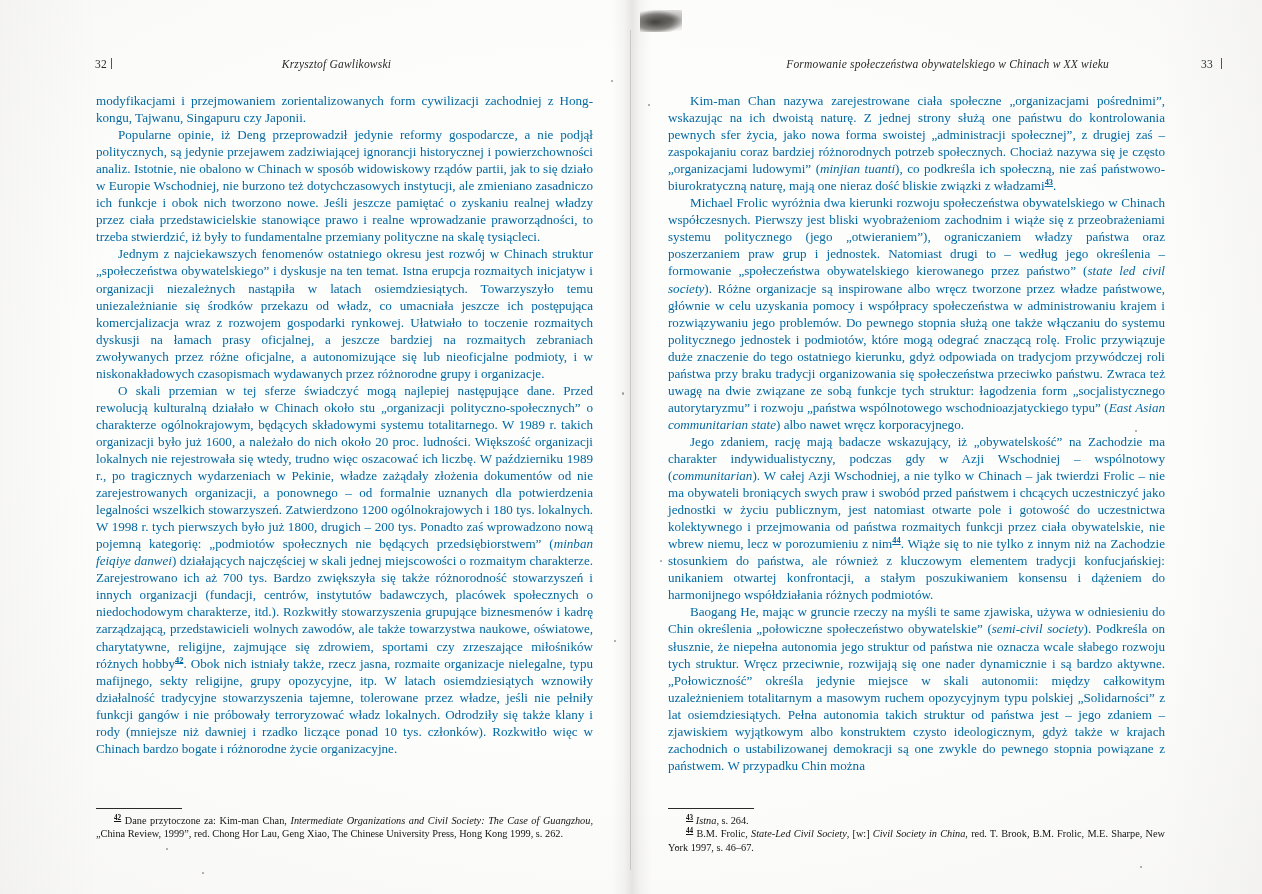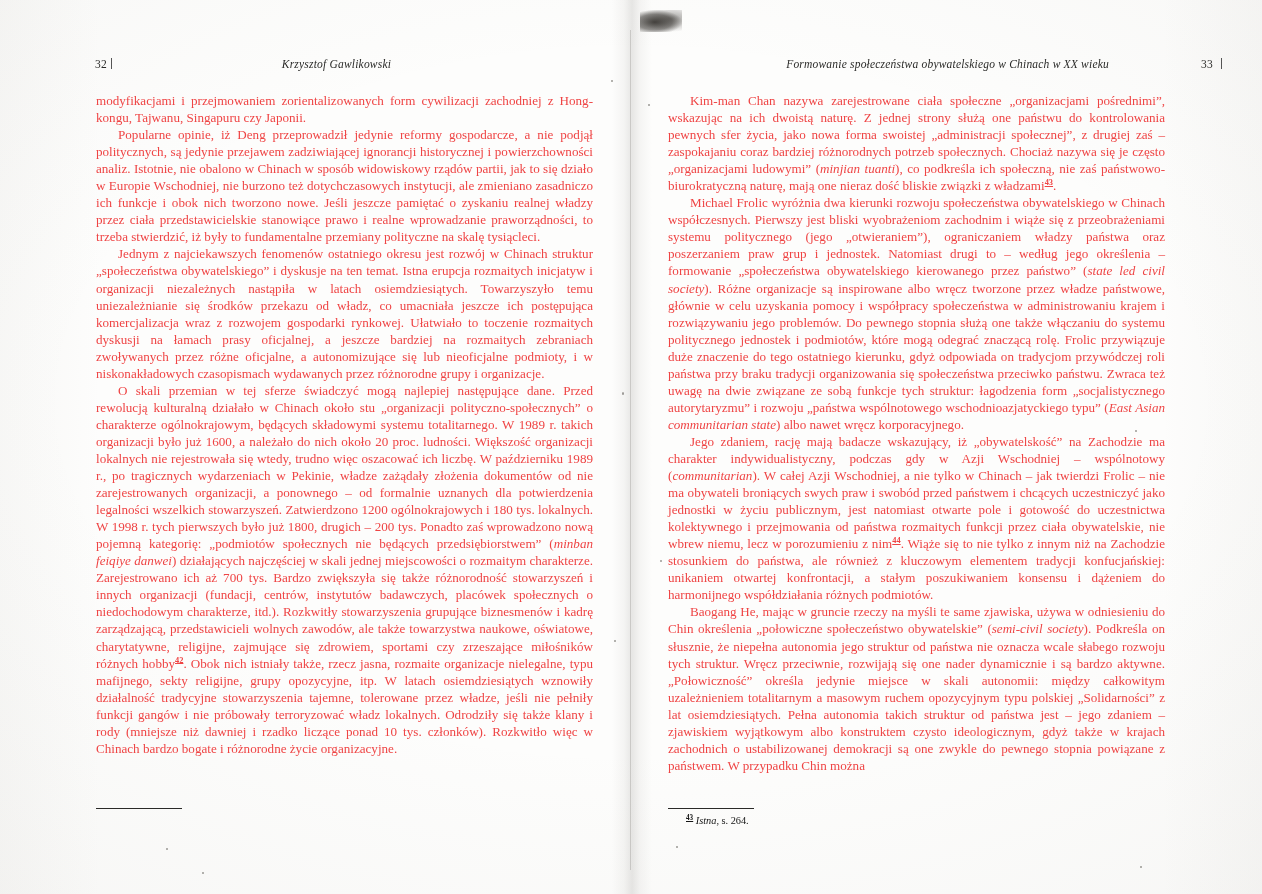--- a/index.html
+++ b/index.html
@@ -146,21 +146,21 @@
     top: 1px;
   }
 
   .textblock {
     position: absolute;
     top: 92px;
     font-size: 13.1px;
     line-height: 17.05px;
     text-align: justify;
     text-justify: inter-word;
-    color: #ef4444;
+    color: #0369a1;
     hyphens: manual;
   }
   .page.left  .textblock { left: 96px; width: 497px; }
   .page.right .textblock { left: 668px - 630px; width: 497px; }
   .page.right .textblock { left: 38px; width: 497px; }
 
   .textblock p {
     margin: 0;
     text-indent: 22px;
   }
@@ -227,20 +227,21 @@
 
     <div class="textblock">
       <p class="noindent">modyfikacjami i przejmowaniem zorientalizowanych form cywilizacji zachodniej z Hong-kongu, Tajwanu, Singapuru czy Japonii.</p>
       <p>Popularne opinie, iż Deng przeprowadził jedynie reformy gospodarcze, a nie podjął politycznych, są jedynie przejawem zadziwiającej ignorancji historycznej i powierzchowności analiz. Istotnie, nie obalono w Chinach w sposób widowiskowy rządów partii, jak to się działo w Europie Wschodniej, nie burzono też dotychczasowych instytucji, ale zmieniano zasadniczo ich funkcje i obok nich tworzono nowe. Jeśli jeszcze pamiętać o zyskaniu realnej władzy przez ciała przedstawicielskie stanowiące prawo i realne wprowadzanie praworządności, to trzeba stwierdzić, iż były to fundamentalne przemiany polityczne na skalę tysiącleci.</p>
       <p>Jednym z najciekawszych fenomenów ostatniego okresu jest rozwój w Chinach struktur „społeczeństwa obywatelskiego” i dyskusje na ten temat. Istna erupcja rozmaitych inicjatyw i organizacji niezależnych nastąpiła w latach osiemdziesiątych. Towarzyszyło temu uniezależnianie się środków przekazu od władz, co umacniała jeszcze ich postępująca komercjalizacja wraz z rozwojem gospodarki rynkowej. Ułatwiało to toczenie rozmaitych dyskusji na łamach prasy oficjalnej, a jeszcze bardziej na rozmaitych zebraniach zwoływanych przez różne oficjalne, a autonomizujące się lub nieoficjalne podmioty, i w niskonakładowych czasopismach wydawanych przez różnorodne grupy i organizacje.</p>
       <p>O skali przemian w tej sferze świadczyć mogą najlepiej następujące dane. Przed rewolucją kulturalną działało w Chinach około stu „organizacji polityczno-społecznych” o charakterze ogólnokrajowym, będących składowymi systemu totalitarnego. W 1989 r. takich organizacji było już 1600, a należało do nich około 20 proc. ludności. Większość organizacji lokalnych nie rejestrowała się wtedy, trudno więc oszacować ich liczbę. W październiku 1989 r., po tragicznych wydarzeniach w Pekinie, władze zażądały złożenia dokumentów od nie zarejestrowanych organizacji, a ponownego – od formalnie uznanych dla potwierdzenia legalności wszelkich stowarzyszeń. Zatwierdzono 1200 ogólnokrajowych i 180 tys. lokalnych. W 1998 r. tych pierwszych było już 1800, drugich – 200 tys. Ponadto zaś wprowadzono nową pojemną kategorię: „podmiotów społecznych nie będących przedsiębiorstwem” (<i>minban feiqiye danwei</i>) działających najczęściej w skali jednej miejscowości o rozmaitym charakterze. Zarejestrowano ich aż 700 tys. Bardzo zwiększyła się także różnorodność stowarzyszeń i innych organizacji (fundacji, centrów, instytutów badawczych, placówek społecznych o niedochodowym charakterze, itd.). Rozkwitły stowarzyszenia grupujące biznesmenów i kadrę zarządzającą, przedstawicieli wolnych zawodów, ale także towarzystwa naukowe, oświatowe, charytatywne, religijne, zajmujące się zdrowiem, sportami czy zrzeszające miłośników różnych hobby<sup>42</sup>. Obok nich istniały także, rzecz jasna, rozmaite organizacje nielegalne, typu mafijnego, sekty religijne, grupy opozycyjne, itp. W latach osiemdziesiątych wznowiły działalność tradycyjne stowarzyszenia tajemne, tolerowane przez władze, jeśli nie pełniły funkcji gangów i nie próbowały terroryzować władz lokalnych. Odrodziły się także klany i rody (mniejsze niż dawniej i rzadko liczące ponad 10 tys. członków). Rozkwitło więc w Chinach bardzo bogate i różnorodne życie organizacyjne.</p>
     </div>
 
     <div class="notes">
       <div class="rule"></div>
+      <p><sup>42</sup> Dane przytoczone za: Kim-man Chan, <i>Intermediate Organizations and Civil Society: The Case of Guangzhou</i>, „China Review, 1999”, red. Chong Hor Lau, Geng Xiao, The Chinese University Press, Hong Kong 1999, s. 262.</p>
     </div>
 
   </div>
 
   <div class="page right">
 
     <div class="running-head">
       <span class="head-center">
         <span class="title">Formowanie społeczeństwa obywatelskiego w Chinach w XX wieku</span>
       </span>
@@ -251,20 +252,21 @@
     <div class="textblock">
       <p>Kim-man Chan nazywa zarejestrowane ciała społeczne „organizacjami pośrednimi”, wskazując na ich dwoistą naturę. Z jednej strony służą one państwu do kontrolowania pewnych sfer życia, jako nowa forma swoistej „administracji społecznej”, z drugiej zaś – zaspokajaniu coraz bardziej różnorodnych potrzeb społecznych. Chociaż nazywa się je często „organizacjami ludowymi” (<i>minjian tuanti</i>), co podkreśla ich społeczną, nie zaś państwowo-biurokratyczną naturę, mają one nieraz dość bliskie związki z władzami<sup>43</sup>.</p>
       <p>Michael Frolic wyróżnia dwa kierunki rozwoju społeczeństwa obywatelskiego w Chinach współczesnych. Pierwszy jest bliski wyobrażeniom zachodnim i wiąże się z przeobrażeniami systemu politycznego (jego „otwieraniem”), ograniczaniem władzy państwa oraz poszerzaniem praw grup i jednostek. Natomiast drugi to – według jego określenia – formowanie „społeczeństwa obywatelskiego kierowanego przez państwo” (<i>state led civil society</i>). Różne organizacje są inspirowane albo wręcz tworzone przez władze państwowe, głównie w celu uzyskania pomocy i współpracy społeczeństwa w administrowaniu krajem i rozwiązywaniu jego problemów. Do pewnego stopnia służą one także włączaniu do systemu politycznego jednostek i podmiotów, które mogą odegrać znaczącą rolę. Frolic przywiązuje duże znaczenie do tego ostatniego kierunku, gdyż odpowiada on tradycjom przywódczej roli państwa przy braku tradycji organizowania się społeczeństwa przeciwko państwu. Zwraca też uwagę na dwie związane ze sobą funkcje tych struktur: łagodzenia form „socjalistycznego autorytaryzmu” i rozwoju „państwa wspólnotowego wschodnioazjatyckiego typu” (<i>East Asian communitarian state</i>) albo nawet wręcz korporacyjnego.</p>
       <p>Jego zdaniem, rację mają badacze wskazujący, iż „obywatelskość” na Zachodzie ma charakter indywidualistyczny, podczas gdy w Azji Wschodniej – wspólnotowy (<i>communitarian</i>). W całej Azji Wschodniej, a nie tylko w Chinach – jak twierdzi Frolic – nie ma obywateli broniących swych praw i swobód przed państwem i chcących uczestniczyć jako jednostki w życiu publicznym, jest natomiast otwarte pole i gotowość do uczestnictwa kolektywnego i przejmowania od państwa rozmaitych funkcji przez ciała obywatelskie, nie wbrew niemu, lecz w porozumieniu z nim<sup>44</sup>. Wiąże się to nie tylko z innym niż na Zachodzie stosunkiem do państwa, ale również z kluczowym elementem tradycji konfucjańskiej: unikaniem otwartej konfrontacji, a stałym poszukiwaniem konsensu i dążeniem do harmonijnego współdziałania różnych podmiotów.</p>
       <p>Baogang He, mając w gruncie rzeczy na myśli te same zjawiska, używa w odniesieniu do Chin określenia „połowiczne społeczeństwo obywatelskie” (<i>semi-civil society</i>). Podkreśla on słusznie, że niepełna autonomia jego struktur od państwa nie oznacza wcale słabego rozwoju tych struktur. Wręcz przeciwnie, rozwijają się one nader dynamicznie i są bardzo aktywne. „Połowiczność” określa jedynie miejsce w skali autonomii: między całkowitym uzależnieniem totalitarnym a masowym ruchem opozycyjnym typu polskiej „Solidarności” z lat osiemdziesiątych. Pełna autonomia takich struktur od państwa jest – jego zdaniem – zjawiskiem wyjątkowym albo konstruktem czysto ideologicznym, gdyż także w krajach zachodnich o ustabilizowanej demokracji są one zwykle do pewnego stopnia powiązane z państwem. W przypadku Chin można</p>
     </div>
 
     <div class="notes">
       <div class="rule"></div>
       <p><sup>43</sup> <i>Istna</i>, s. 264.</p>
+      <p><sup>44</sup> B.M. Frolic, <i>State-Led Civil Society</i>, [w:] <i>Civil Society in China</i>, red. T. Brook, B.M. Frolic, M.E. Sharpe, New York 1997, s. 46–67.</p>
     </div>
 
   </div>
 
   <div id="gutter"></div>
   <div id="gutter-line"></div>
   <div id="gutter-smudge"></div>
 
   <div class="speck" style="left:611px;top:80px;width:2px;height:2px;"></div>
   <div class="speck" style="left:648px;top:104px;width:2px;height:2px;"></div>

